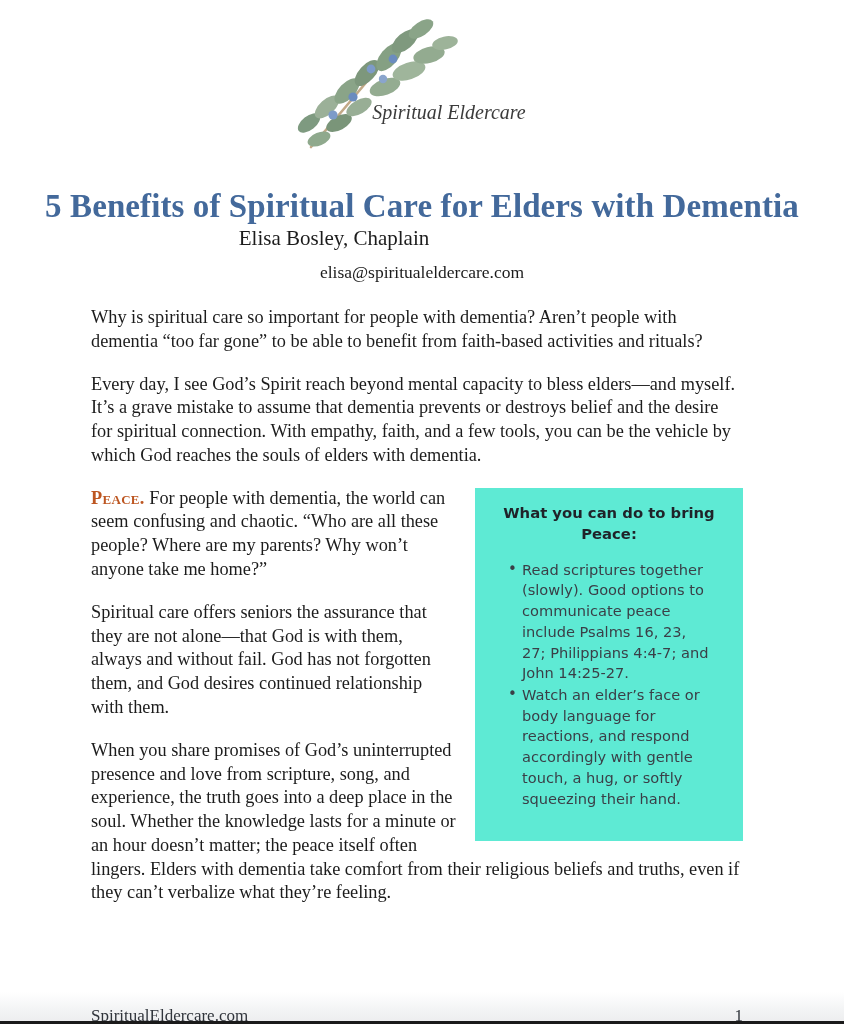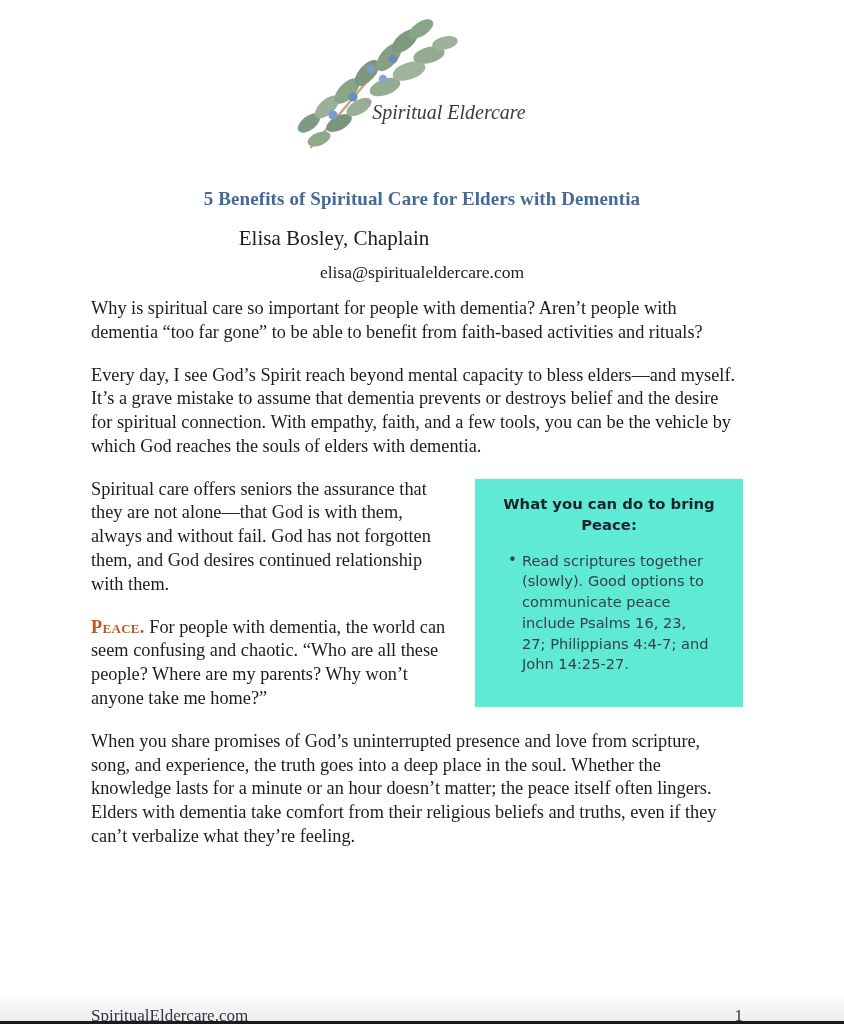--- a/index.html
+++ b/index.html
@@ -40,21 +40,21 @@
     width: 250px;
     height: 150px;
   }
   
   .doc-title {
     position: absolute;
     left: 0;
     top: 188px;
     width: 844px;
     text-align: center;
-    font-size: 19px;
+    font-size: 33px;
     font-weight: bold;
     color: #43699b;
     letter-spacing: 0.1px;
   }
   .doc-author {
     position: absolute;
     left: 0;
     top: 226px;
     width: 668px;
     text-align: center;
@@ -67,21 +67,21 @@
     top: 262px;
     width: 844px;
     text-align: center;
     font-size: 17.5px;
     color: #1c1c1c;
   }
   
   .body-col {
     position: absolute;
     left: 91px;
-    top: 297px;
+    top: 306px;
     width: 652px;
     font-size: 18.3px;
     line-height: 1.30;
     text-align: left;
   }
   .body-col p {
     margin: 0 0 19px 0;
   }
   .smallcaps-peace {
     color: #bd5621;
@@ -201,25 +201,26 @@
 
   <div class="body-col">
 
     <p>Why is spiritual care so important for people with dementia? Aren’t people with dementia “too far gone” to be able to benefit from faith-based activities and rituals?</p>
     <p>Every day, I see God’s Spirit reach beyond mental capacity to bless elders—and myself. It’s a grave mistake to assume that dementia prevents or destroys belief and the desire for spiritual connection. With empathy, faith, and a few tools, you can be the vehicle by which God reaches the souls of elders with dementia.</p>
 
     <aside class="sidebar">
       <div class="sidebar-title">What you can do to bring Peace:</div>
       <ul>
         <li>Read scriptures together (slowly). Good options to communicate peace include Psalms 16, 23, 27; Philippians 4:4-7; and John 14:25-27.</li>
+        <li>Watch an elder’s face or body language for reactions, and respond accordingly with gentle touch, a hug, or softly squeezing their hand.</li>
       </ul>
     </aside>
 
+    <p><span class="smallcaps-peace">Peace.</span><span> For people with dementia, the world can seem confusing and chaotic. “Who are all these people? Where are my parents? Why won’t anyone take me home?”</span></p>
     <p>Spiritual care offers seniors the assurance that they are not alone—that God is with them, always and without fail. God has not forgotten them, and God desires continued relationship with them.</p>
-    <p><span class="smallcaps-peace">Peace.</span><span> For people with dementia, the world can seem confusing and chaotic. “Who are all these people? Where are my parents? Why won’t anyone take me home?”</span></p>
     <p>When you share promises of God’s uninterrupted presence and love from scripture, song, and experience, the truth goes into a deep place in the soul. Whether the knowledge lasts for a minute or an hour doesn’t matter; the peace itself often lingers. Elders with dementia take comfort from their religious beliefs and truths, even if they can’t verbalize what they’re feeling.</p>
 
   </div>
 
   <div class="footer-rule"></div>
   <div class="footer">
     <span>SpiritualEldercare.com</span>
     <span>1</span>
   </div>
   <div class="page-bottom-edge"></div>

